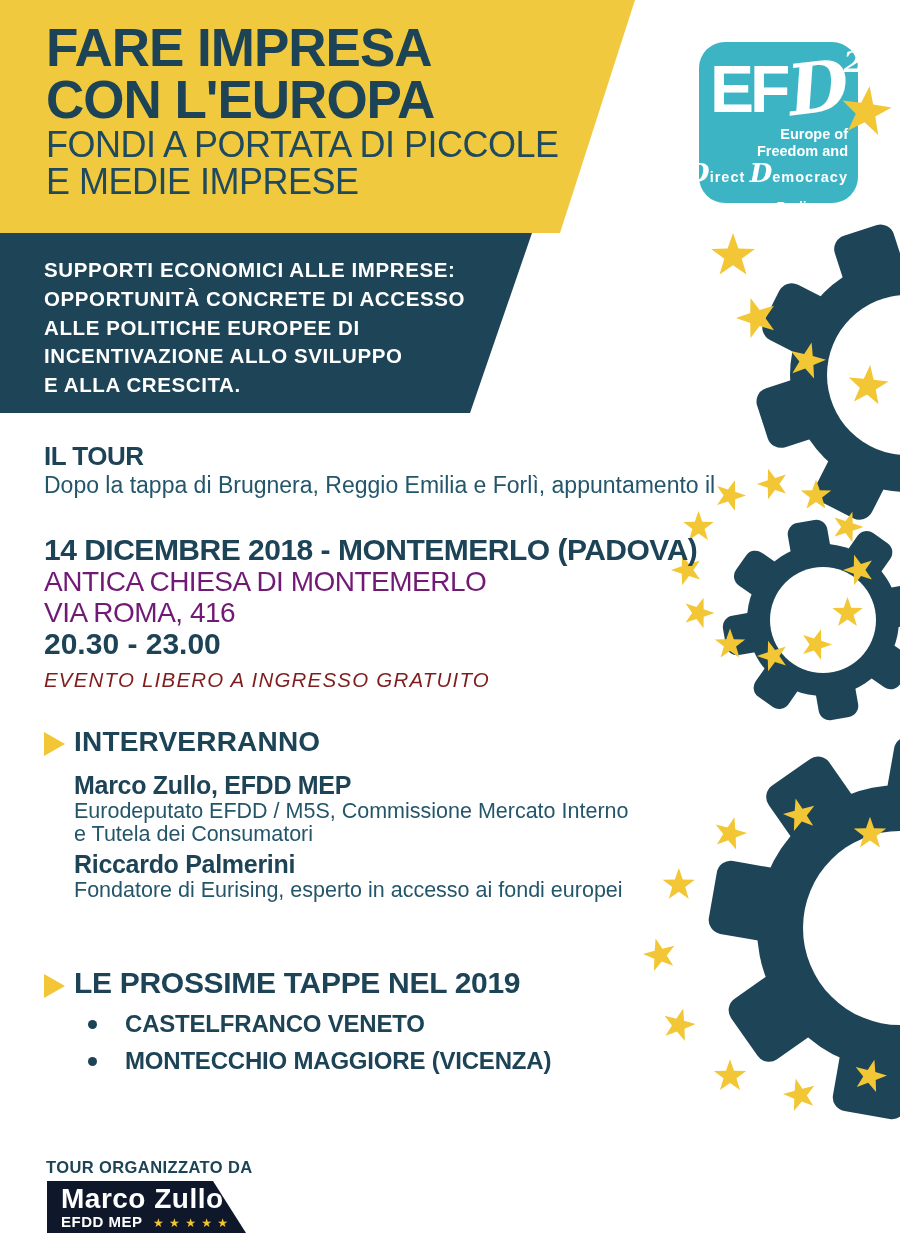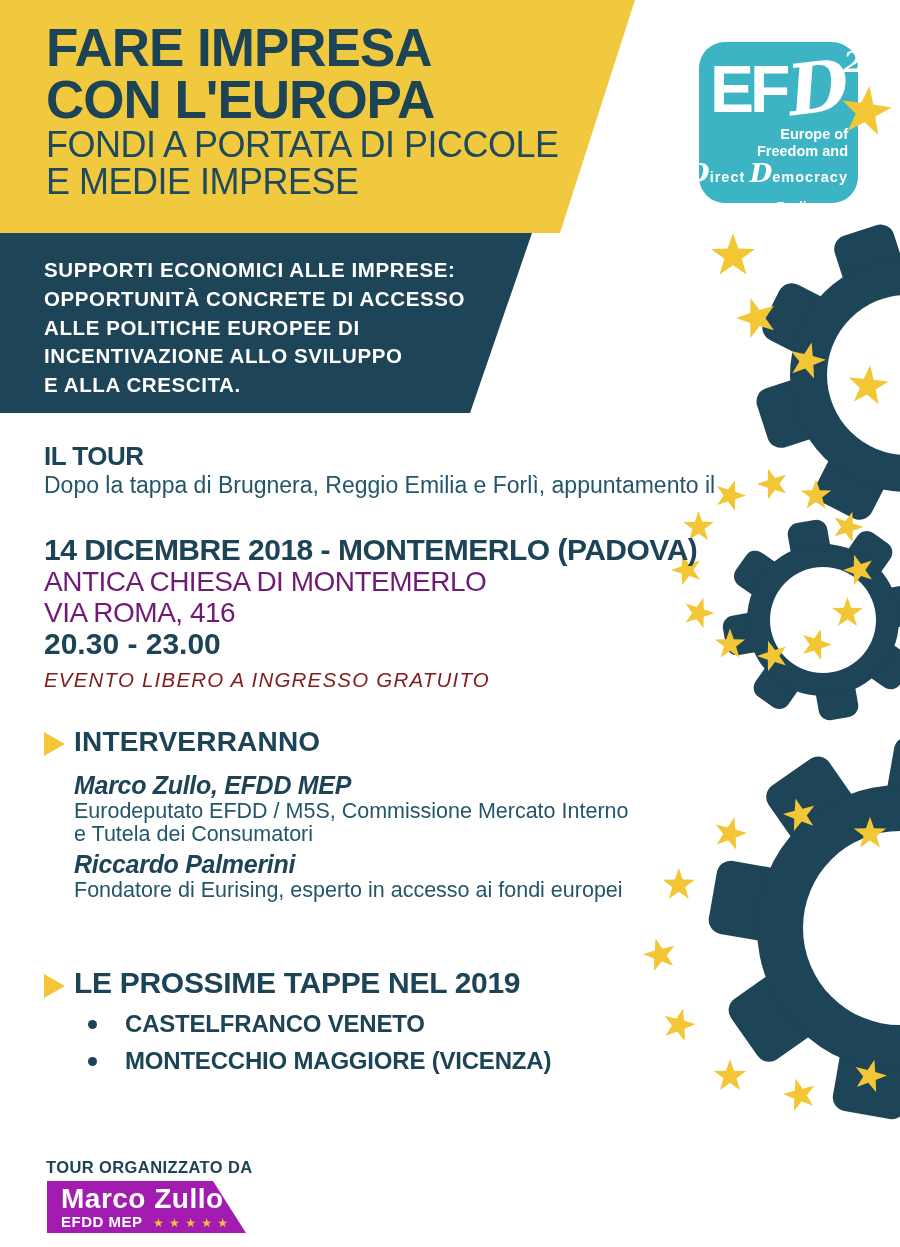--- a/index.html
+++ b/index.html
@@ -72,37 +72,37 @@
 
   .arrow-tri{
     position:absolute;width:0;height:0;z-index:2;
     border-left:21px solid #F2C634;border-top:12px solid transparent;border-bottom:12px solid transparent;
   }
   .tri-1{left:44px;top:732px;}
   .tri-2{left:44px;top:974px;}
 
   .speakers-sec{left:74px;top:726px;}
   .speakers-heading{font-size:28px;font-weight:bold;line-height:32px;letter-spacing:0.2px;}
-  .speaker-name{font-size:25px;font-weight:bold;line-height:30px;margin-top:12px;letter-spacing:-0.3px;font-style:italic;}
+  .speaker-name{font-size:25px;font-weight:bold;line-height:30px;margin-top:12px;letter-spacing:-0.3px;}
   .speaker-desc{font-size:21.5px;color:#24566B;line-height:22.5px;}
 
   .stops-sec{left:74px;top:966px;}
   .stops-heading{font-size:30px;font-weight:bold;line-height:34px;letter-spacing:-0.3px;}
   .stop-row{display:flex;align-items:center;margin-top:11px;}
   .stop-dot{width:9px;height:9px;border-radius:50%;background:#1D4356;margin-left:14px;flex:0 0 auto;}
   .stop-label{font-size:24px;font-weight:bold;margin-left:28px;letter-spacing:-0.2px;line-height:26px;}
 
   
   .organized-label{
     position:absolute;left:46px;top:1158px;z-index:2;
     color:#1D4356;font-size:16.5px;font-weight:bold;letter-spacing:0.4px;
   }
   .organizer-box{
     position:absolute;left:47px;top:1181px;width:200px;height:52px;z-index:2;
-    background:#a21caf;
+    background:#0f172a;
     clip-path:polygon(0 0,166px 0,199px 52px,0 52px);
     color:#fff;
   }
   .organizer-name{position:absolute;left:14px;top:2px;font-size:28px;font-weight:bold;letter-spacing:0.5px;}
   .organizer-row{position:absolute;left:14px;top:32px;white-space:nowrap;}
   .organizer-role{font-size:15px;font-weight:bold;letter-spacing:0.5px;margin-top:12px;}
   .organizer-stars{font-size:12px;color:#F2C634;letter-spacing:1px;margin-left:6px;}
 
   .info-block{position:absolute;right:45px;top:1158px;z-index:2;text-align:right;color:#1D4356;}
   .info-label{font-size:18px;font-weight:bold;}

